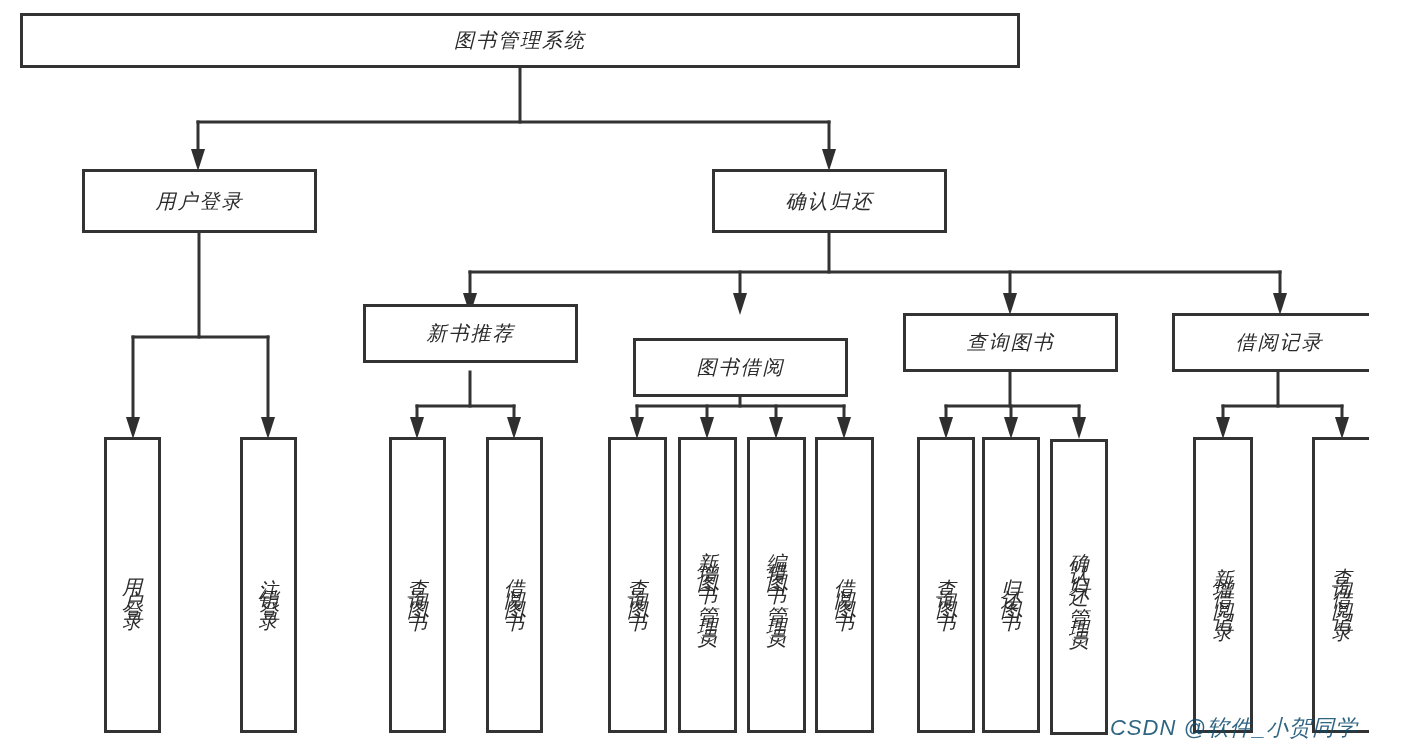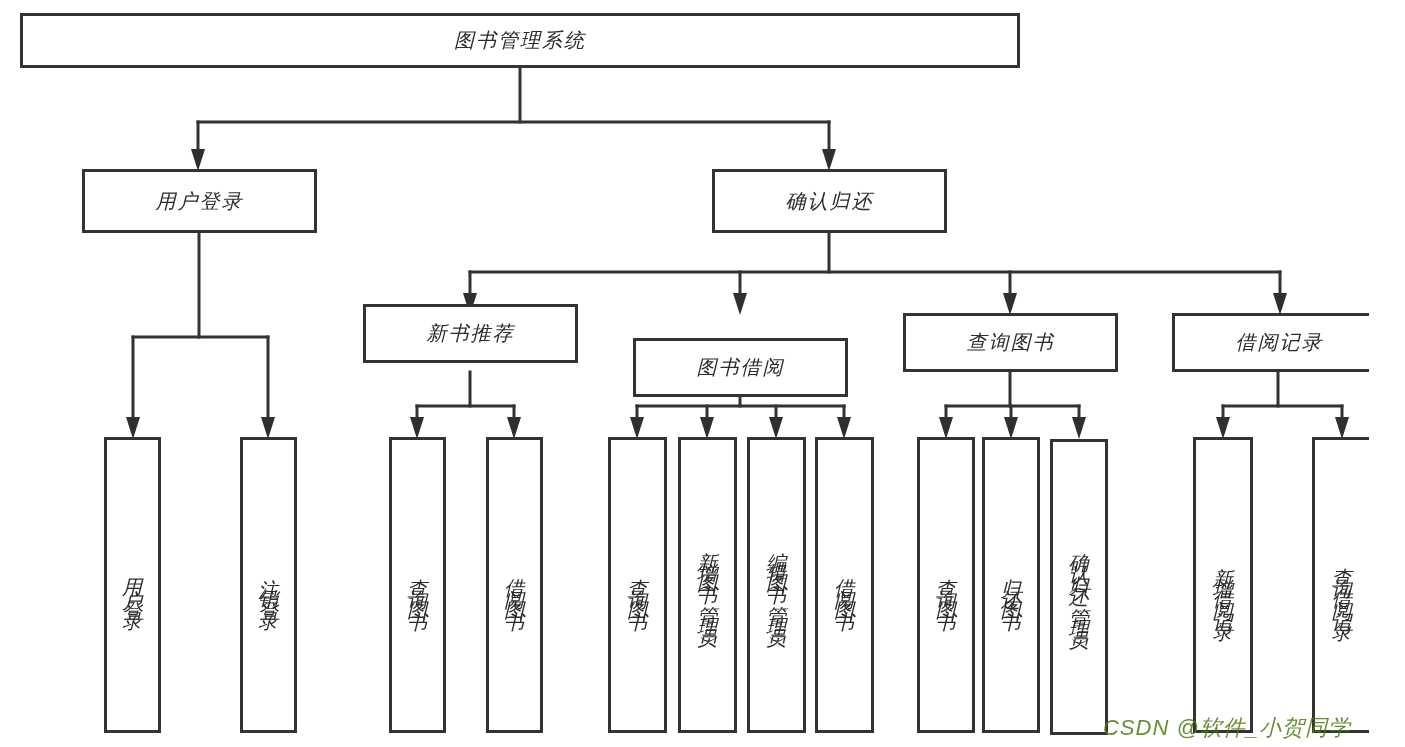--- a/index.html
+++ b/index.html
@@ -51,24 +51,24 @@
   .vtext {
     writing-mode: vertical-rl;
     text-orientation: mixed;
     font-size: 20px;
     line-height: 1;
     letter-spacing: 11px;
     white-space: nowrap;
   }
   .watermark {
     position: absolute;
-    right: 18px;
+    right: 11px;
     bottom: 4px;
     font-size: 22px;
-    color: #4d7c0f;
+    color: #0c4a6e;
     opacity: 0.85;
     letter-spacing: 1px;
     z-index: 10;
     white-space: nowrap;
   }
 </style>
 </head>
 <body>
 
 <div class="canvas">

